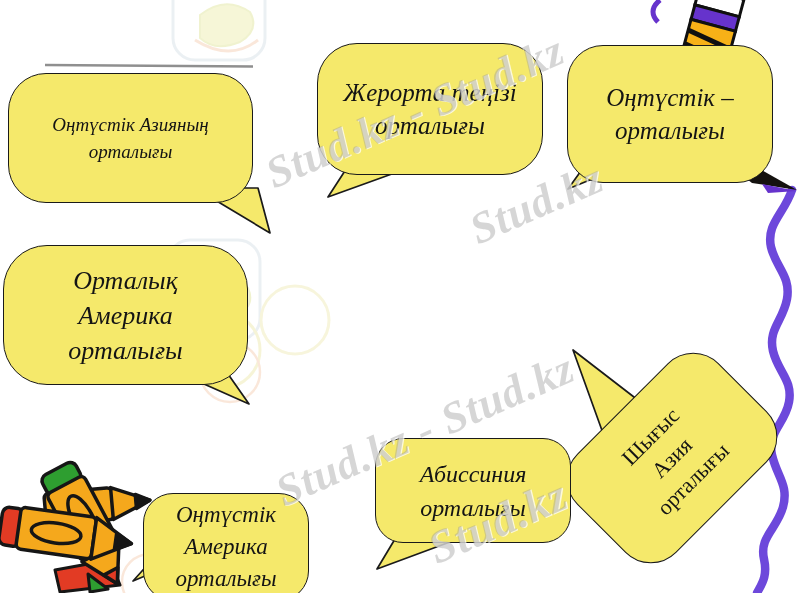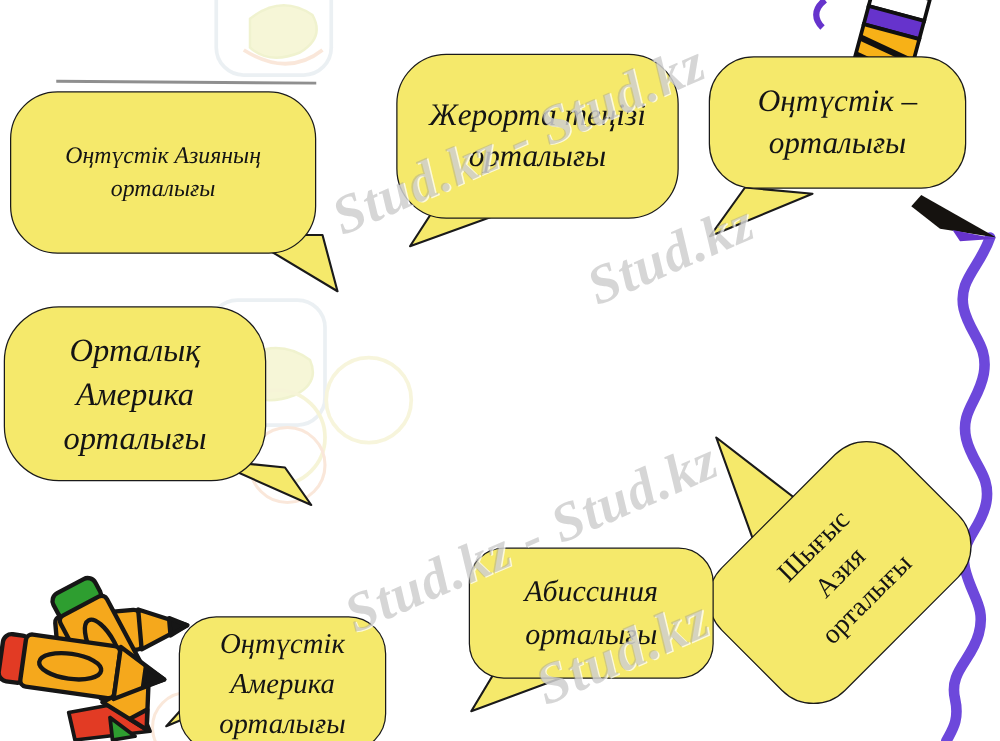--- a/index.html
+++ b/index.html
@@ -5,22 +5,22 @@
   html,body{margin:0;padding:0;background:#ffffff;}
   #canvas{position:relative;width:800px;height:593px;background:#ffffff;overflow:hidden;
           font-family:"Liberation Serif","DejaVu Serif",serif;}
   #decor{position:absolute;left:0;top:0;z-index:1;}
   .bubble{position:absolute;z-index:10;background:#F5E96B;border:1.6px solid #1a1a1a;
           display:flex;flex-direction:column;justify-content:center;align-items:center;
           text-align:center;font-style:italic;color:#141414;box-sizing:border-box;}
   .bubble .line{display:block;white-space:nowrap;}
   .b1{left:8px;top:73px;width:245px;height:130px;border-radius:38px;font-size:19px;line-height:27px;text-align:center;}
   .b2{left:317px;top:43px;width:226px;height:132px;border-radius:40px;font-size:25px;line-height:33px;}
-  .b3{left:567px;top:45px;width:206px;height:106px;border-radius:36px;font-size:25px;line-height:33px;}
-  .b4{left:3px;top:245px;width:210px;height:140px;border-radius:44px;font-size:26px;line-height:35px;}
+  .b3{left:567px;top:45px;width:206px;height:138px;border-radius:36px;font-size:25px;line-height:33px;}
+  .b4{left:3px;top:245px;width:245px;height:140px;border-radius:44px;font-size:26px;line-height:35px;}
   .b5{left:265px;top:243px;width:340px;height:100px;border-radius:22px;font-size:26px;line-height:35px;}
   .b6{left:572px;top:388px;width:200px;height:140px;border-radius:36px;font-size:22px;line-height:30px;
       transform:rotate(-45deg);font-style:normal;}
   .b7{left:143px;top:453px;width:166px;height:108px;border-radius:30px;font-size:23px;line-height:32px;margin-top:40px;}
   .b8{left:375px;top:438px;width:196px;height:105px;border-radius:28px;font-size:24px;line-height:34px;}
   .wm{position:absolute;z-index:30;pointer-events:none;white-space:nowrap;
       font:bold italic 44px "Liberation Serif","DejaVu Serif",serif;letter-spacing:1px;
       color:rgba(158,158,158,0.42);text-shadow:1px 1px 0 rgba(255,255,255,0.75);
       transform-origin:left top;transform:rotate(-23.5deg);}
   .wm1{left:258px;top:152px;}

